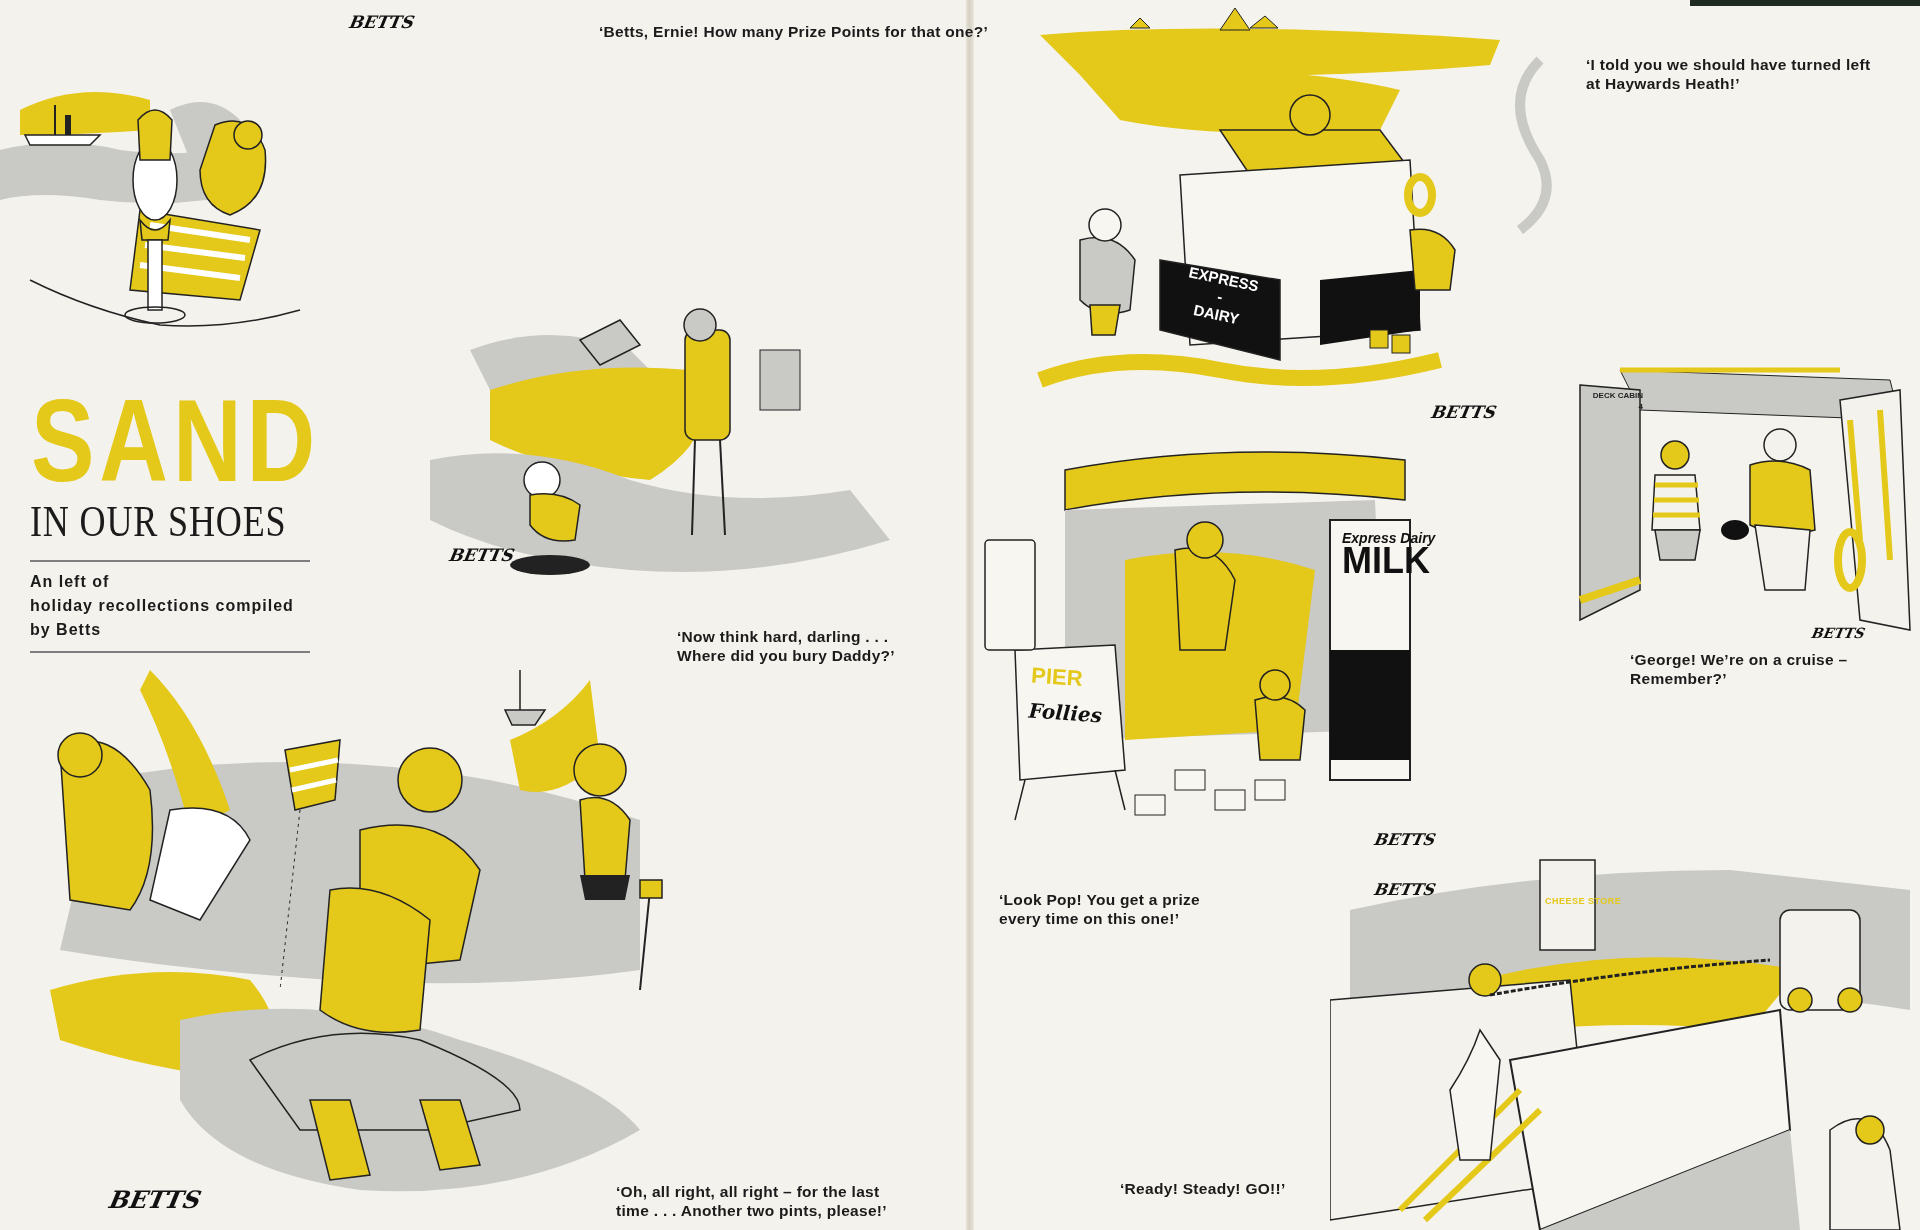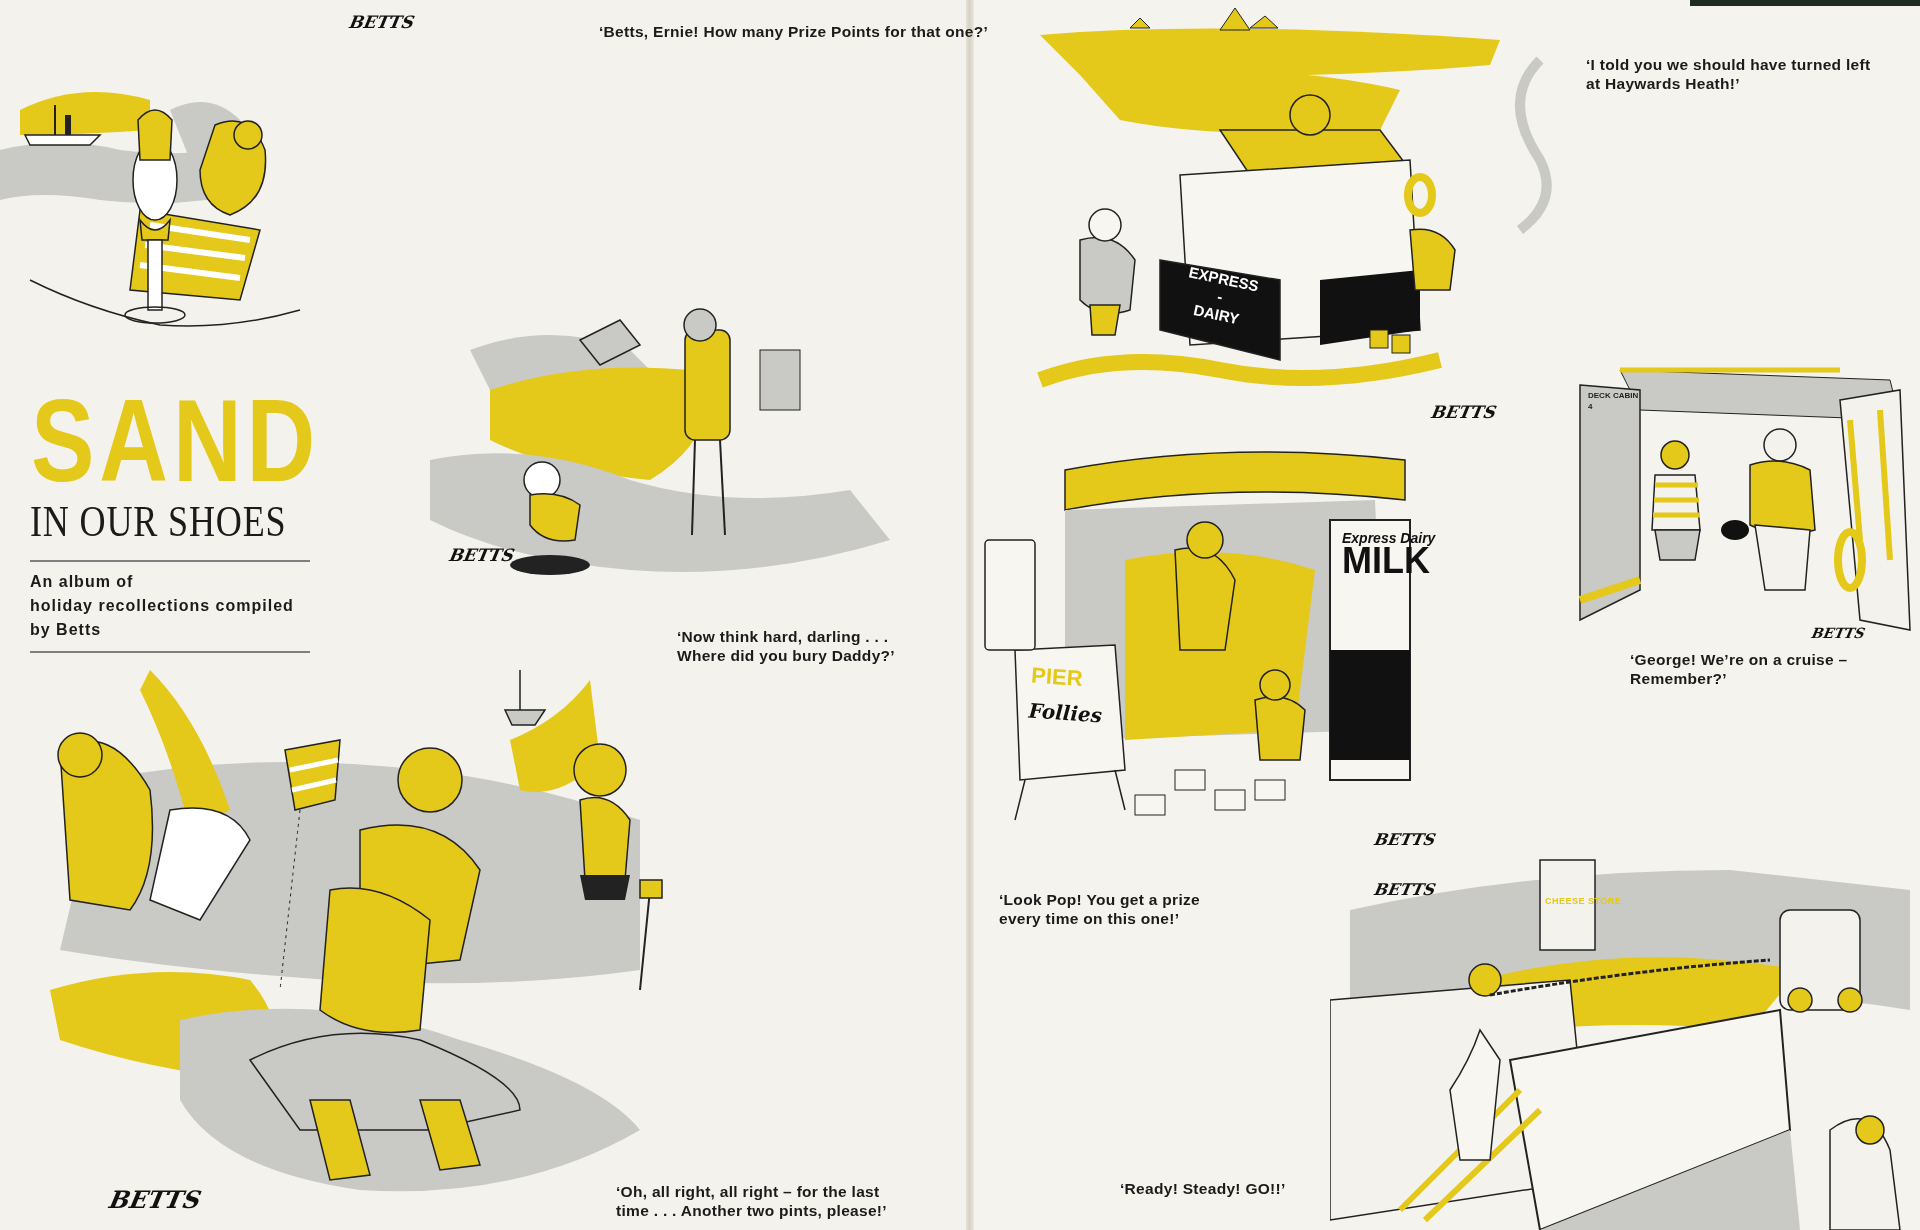--- a/index.html
+++ b/index.html
@@ -68,21 +68,21 @@
 <div class="sig" style="left:450px;top:545px;font-size:17px;">BETTS</div>
 <div class="caption" style="left:677px;top:627px;">
   <div>‘Now think hard, darling . . .</div>
   <div>Where did you bury Daddy?’</div>
 </div>
 
 <div class="title-sand">SAND</div>
 <div class="title-sub">IN OUR SHOES</div>
 <div class="rule" style="top:560px;"></div>
 <div class="subtitle">
-  <div>An album of</div>
+  <div>An left of</div>
   <div>holiday recollections compiled</div>
   <div>by Betts</div>
 </div>
 <div class="rule" style="top:651px;"></div>
 
 <div class="art" style="left:0;top:660px;width:790px;height:560px;">
   <svg width="790" height="560" viewBox="0 0 790 560">
     <path d="M100 120 Q250 90 420 110 Q520 120 640 160 L640 310 Q500 330 330 320 Q180 310 60 290 Z" fill="#c9c9c6"></path>
     <path d="M50 330 Q150 300 250 320 Q300 380 250 420 Q150 410 60 380 Z" fill="#e4c81a"></path>
     <path d="M180 360 Q320 330 460 380 Q600 420 640 470 Q520 540 360 530 Q220 510 180 440 Z" fill="#c9c9c6"></path>
@@ -156,21 +156,21 @@
     <ellipse cx="290" cy="200" rx="12" ry="28" fill="none" stroke="#e4c81a" stroke-width="8"></ellipse>
     <circle cx="115" cy="95" r="14" fill="#e4c81a" stroke="#222" stroke-width="1.5"></circle>
     <path d="M95 115 L135 115 L140 170 L92 170 Z" fill="#f4f2ec" stroke="#222" stroke-width="1.5"></path>
     <path d="M95 125 L138 125 M94 140 L139 140 M93 155 L140 155" stroke="#e4c81a" stroke-width="5"></path>
     <path d="M95 170 L140 170 L135 200 L100 200 Z" fill="#c9c9c6" stroke="#222" stroke-width="1.5"></path>
     <circle cx="220" cy="85" r="16" fill="#f4f2ec" stroke="#222" stroke-width="1.5"></circle>
     <path d="M190 105 Q220 95 250 110 L255 170 Q220 180 190 165 Z" fill="#e4c81a" stroke="#222" stroke-width="1.5"></path>
     <path d="M195 165 L250 170 L245 230 L205 230 Z" fill="#f4f2ec" stroke="#222" stroke-width="1.5"></path>
     <ellipse cx="175" cy="170" rx="14" ry="10" fill="#111"></ellipse>
   </svg>
-  <div class="sign-text" style="left:28px;top:30px;font-size:8px;line-height:11px;color:#222;text-align:left;width:55px;">
+  <div class="sign-text" style="left:28px;top:30px;font-size:8px;line-height:11px;color:#222;text-align:right;width:55px;">
     <div>DECK CABIN</div>
     <div>4</div>
   </div>
 </div>
 <div class="sig" style="left:1812px;top:625px;font-size:14px;">BETTS</div>
 <div class="caption" style="left:1630px;top:650px;">
   <div>‘George! We’re on a cruise –</div>
   <div>Remember?’</div>
 </div>
 

